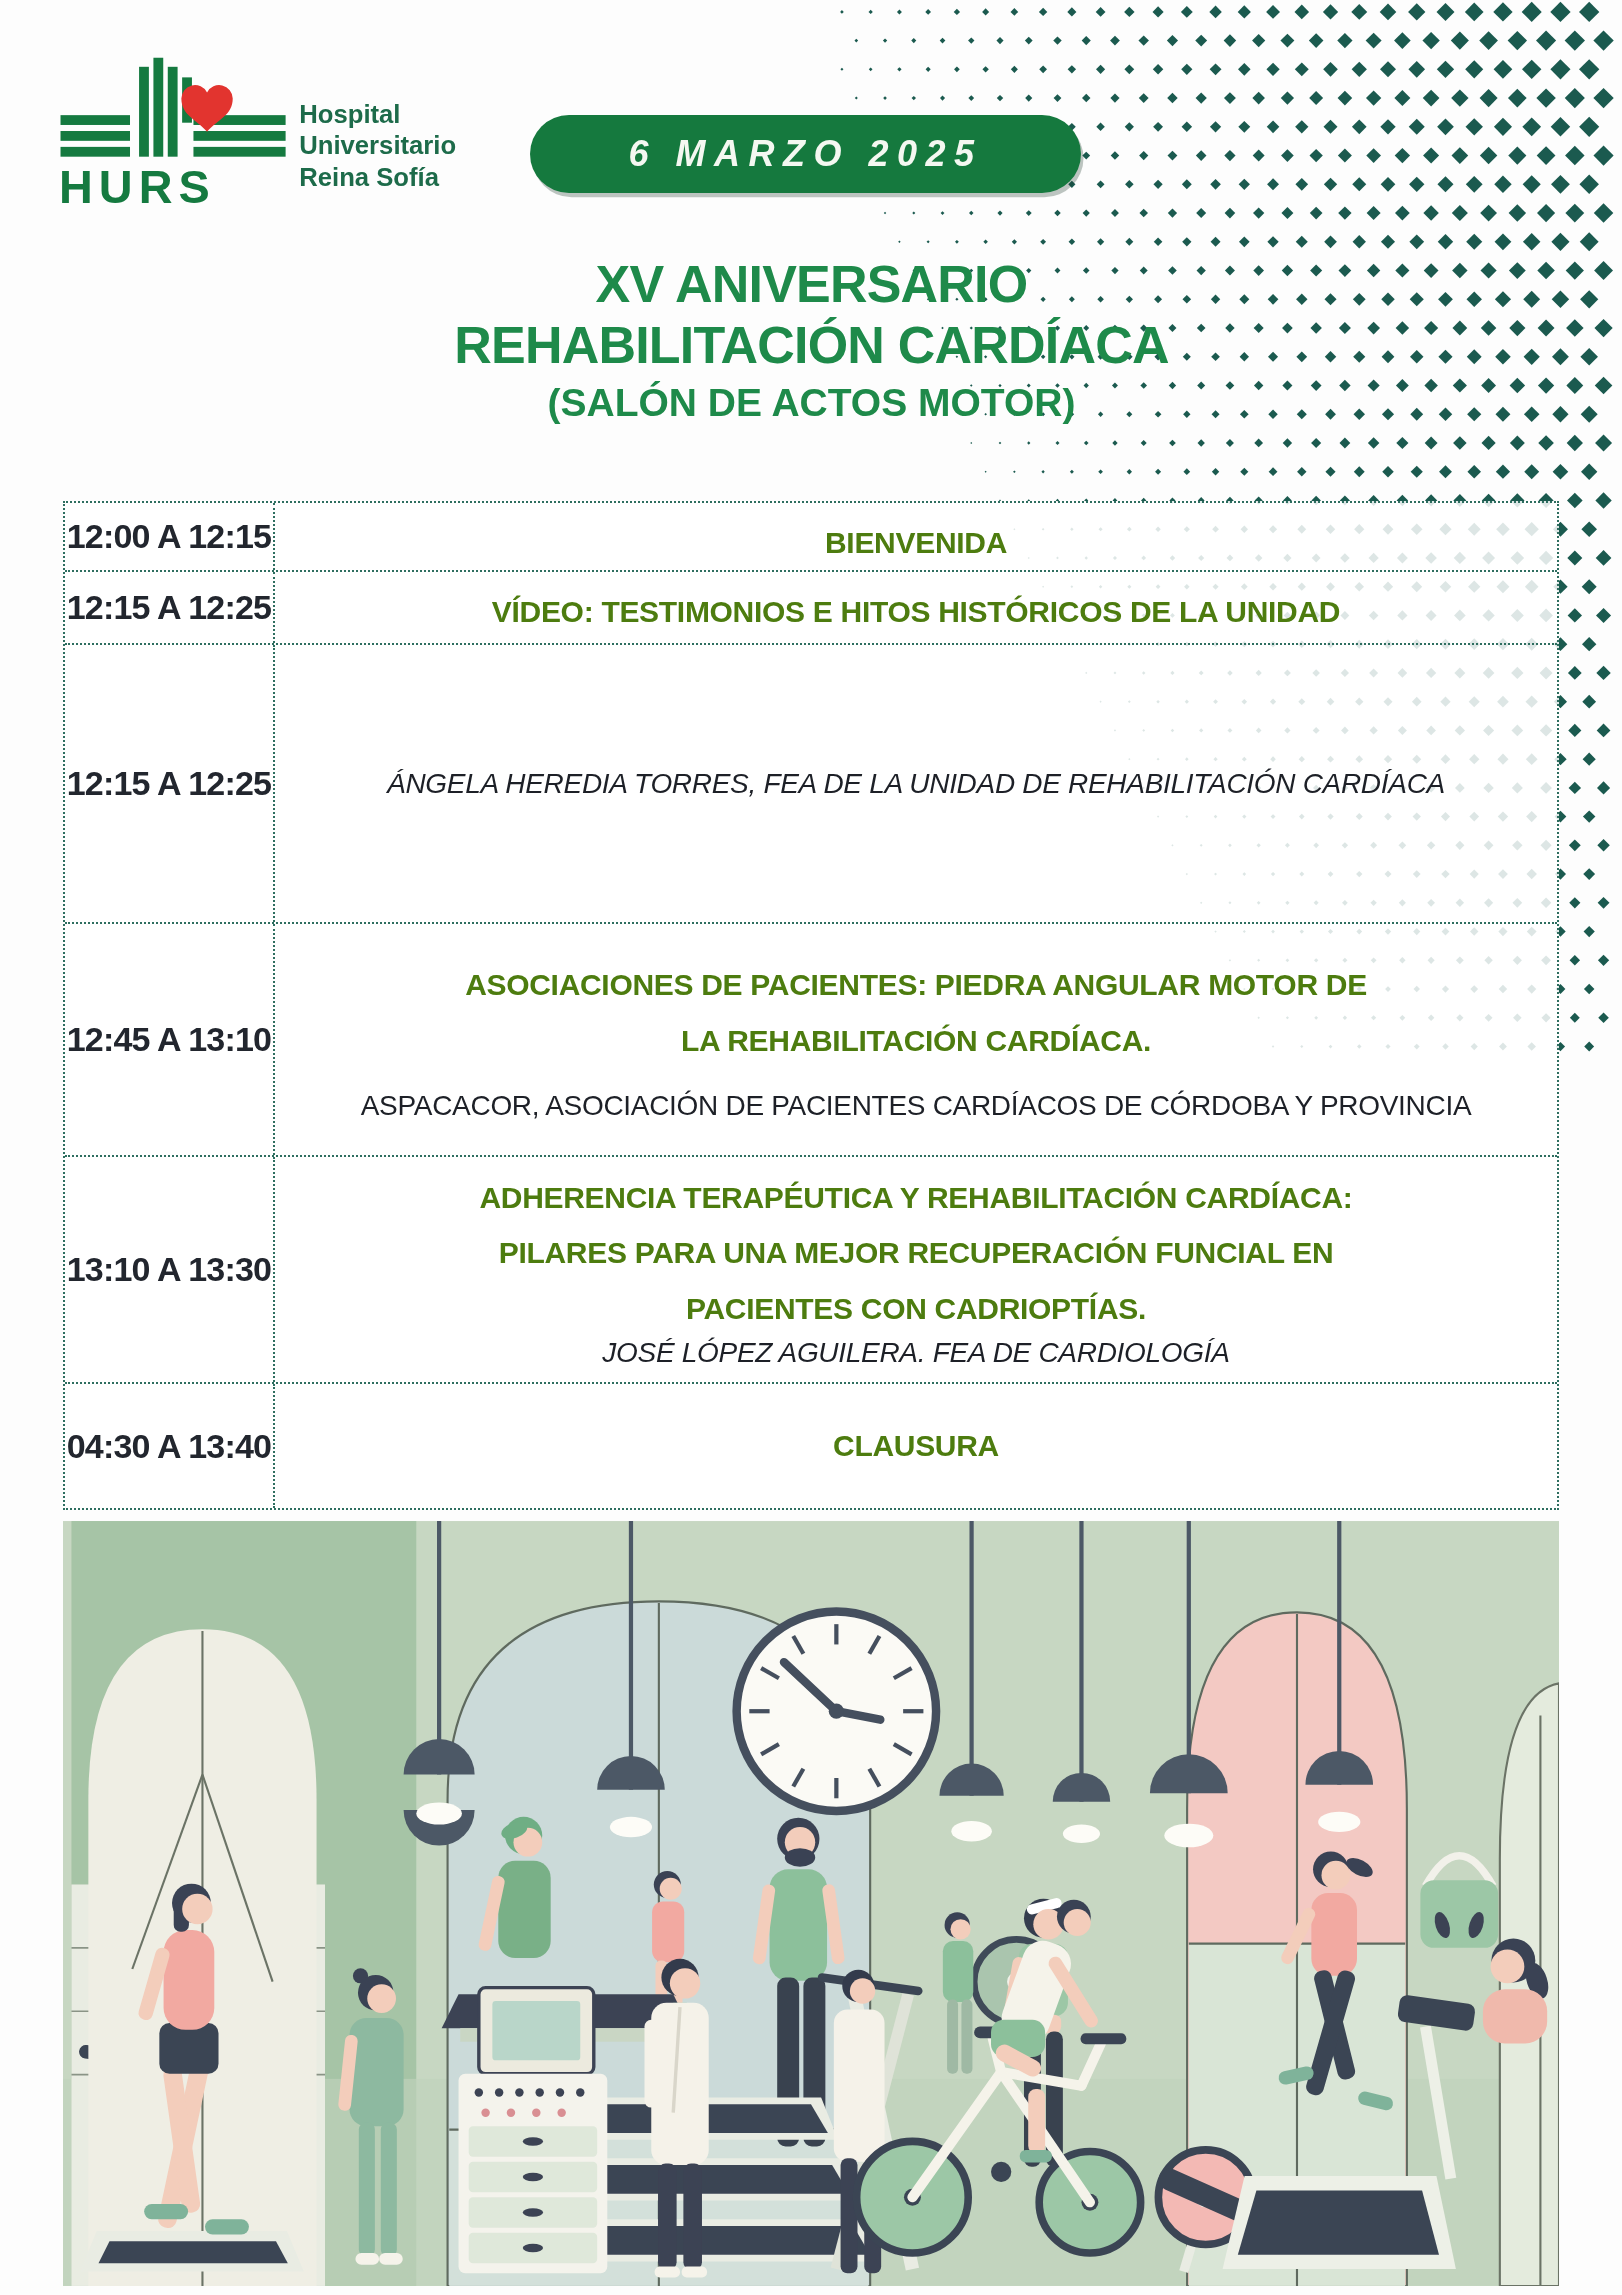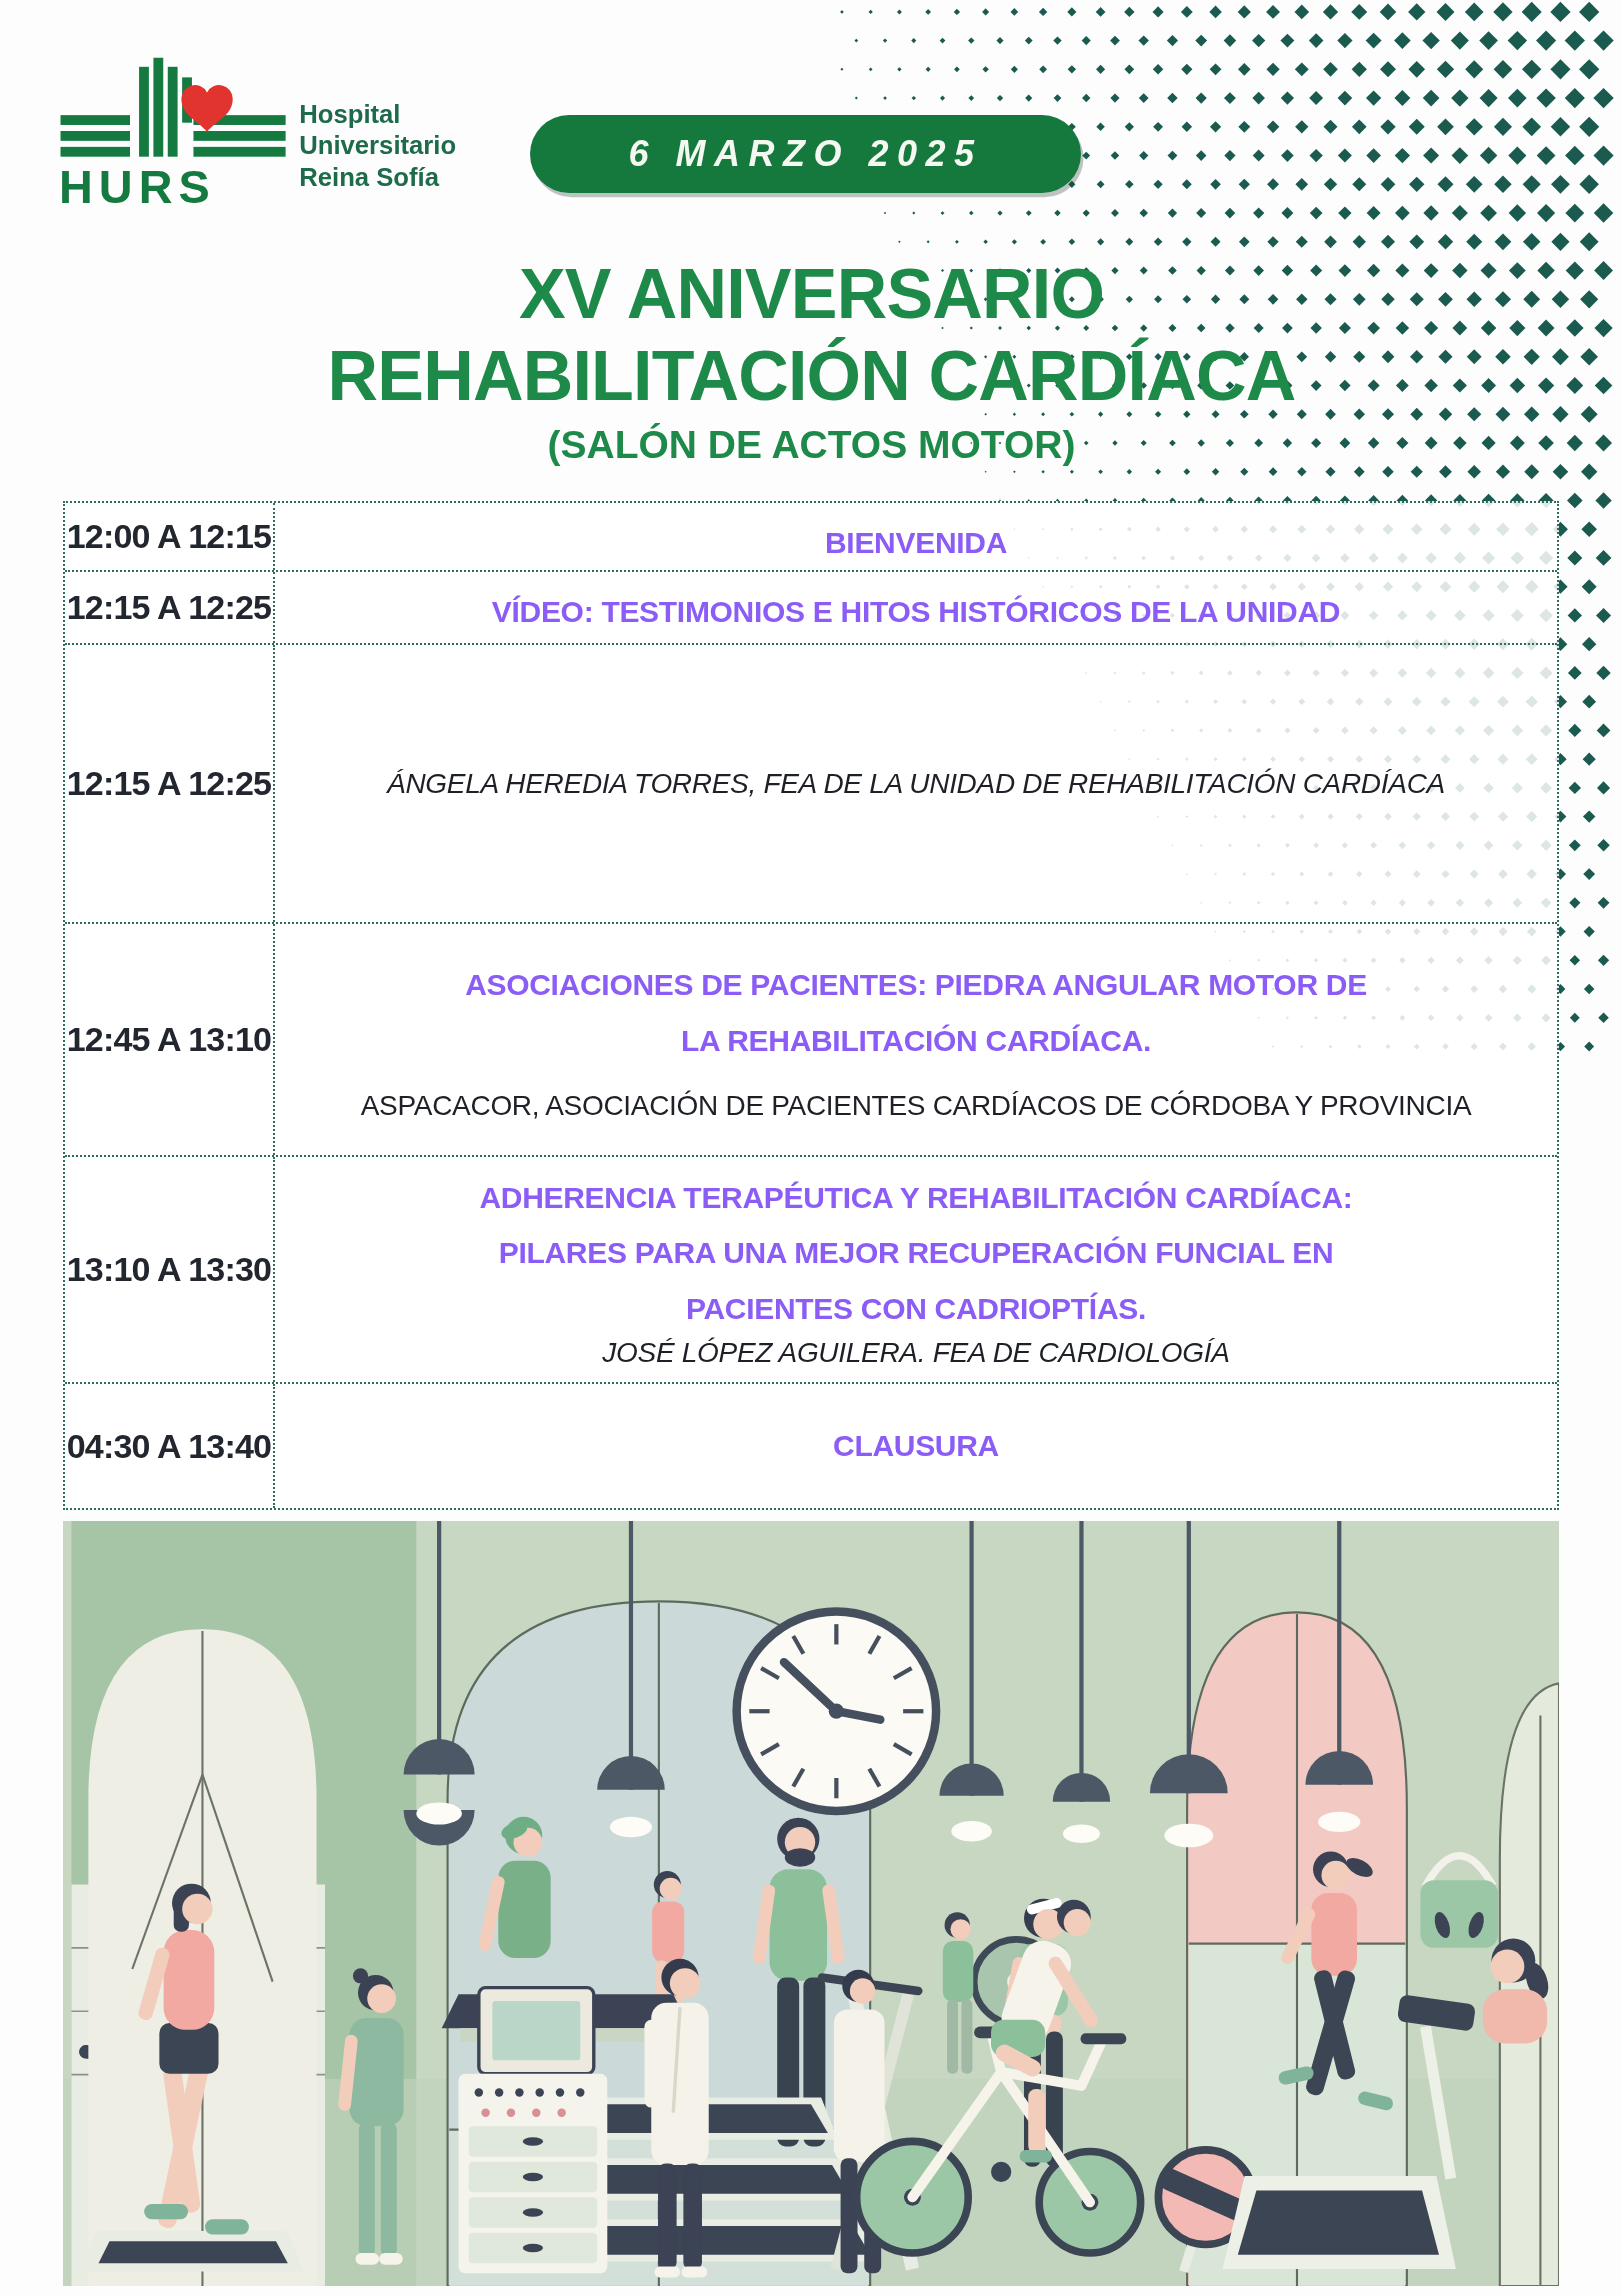--- a/index.html
+++ b/index.html
@@ -11,35 +11,35 @@
 
   
   .logo{position:absolute;left:59px;top:41px;width:423px;height:177px;z-index:5;}
   .date-pill{position:absolute;left:530px;top:115px;width:551px;height:78px;border-radius:51px;
              background:#15793e;display:flex;align-items:center;justify-content:center;z-index:5;
              box-shadow:2.5px 4.2px 0 rgba(22,52,36,.28);}
   .date-pill span{color:#f4f8f1;font-size:36px;font-weight:800;font-style:italic;letter-spacing:8.5px;}
 
   
   .title-block{position:absolute;left:0;top:254px;width:1623px;text-align:center;z-index:5;}
-  .title-block h1{margin:0;color:#1e8a4a;font-weight:800;font-size:70px;line-height:1.17;letter-spacing:-0.8px;}
+  .title-block h1{margin:0;color:#1e8a4a;font-weight:800;font-size:52px;line-height:1.17;letter-spacing:-0.8px;}
   .title-block h2{margin:5px 0 0 0;color:#1e8a4a;font-weight:800;font-size:39px;letter-spacing:0px;}
 
   
   .schedule{position:absolute;left:63px;top:501px;width:1496px;height:1009px;z-index:5;
             border:2.5px dotted #2e6e60;box-sizing:border-box;background:rgba(255,255,255,.85);}
   .s-row{display:flex;box-sizing:border-box;}
   .s-row + .s-row{border-top:2.5px dotted #2e6e60;}
   .r0{height:67px;} .r1{height:73px;} .r2{height:279px;} .r3{height:233px;} .r4{height:227px;} .r5{height:126px;}
   .t-cell{width:210px;flex:0 0 210px;border-right:2.5px dotted #2e6e60;box-sizing:border-box;
           display:flex;align-items:center;justify-content:center;}
   .t-cell span{font-size:34px;font-weight:800;letter-spacing:-0.8px;color:#22262e;}
   .c-cell{flex:1;display:flex;flex-direction:column;align-items:center;justify-content:space-evenly;
           padding:12px 20px;box-sizing:border-box;text-align:center;}
-  .c-cell .act{font-size:30px;font-weight:800;color:#8b5cf6;line-height:1.85;margin:0;letter-spacing:-0.3px;}
+  .c-cell .act{font-size:30px;font-weight:800;color:#4d7c0f;line-height:1.85;margin:0;letter-spacing:-0.3px;}
   .c-cell .spk{font-size:28px;color:#1d2027;margin:0;letter-spacing:-0.3px;}
   .spk.italic{font-style:italic;}
   .w3{max-width:930px;} .w4{max-width:913px;} .w5{max-width:980px;}
 
   
   .illustration{position:absolute;left:63px;top:1521px;width:1496px;height:765px;z-index:4;}
 </style>
 </head>
 <body>
 

